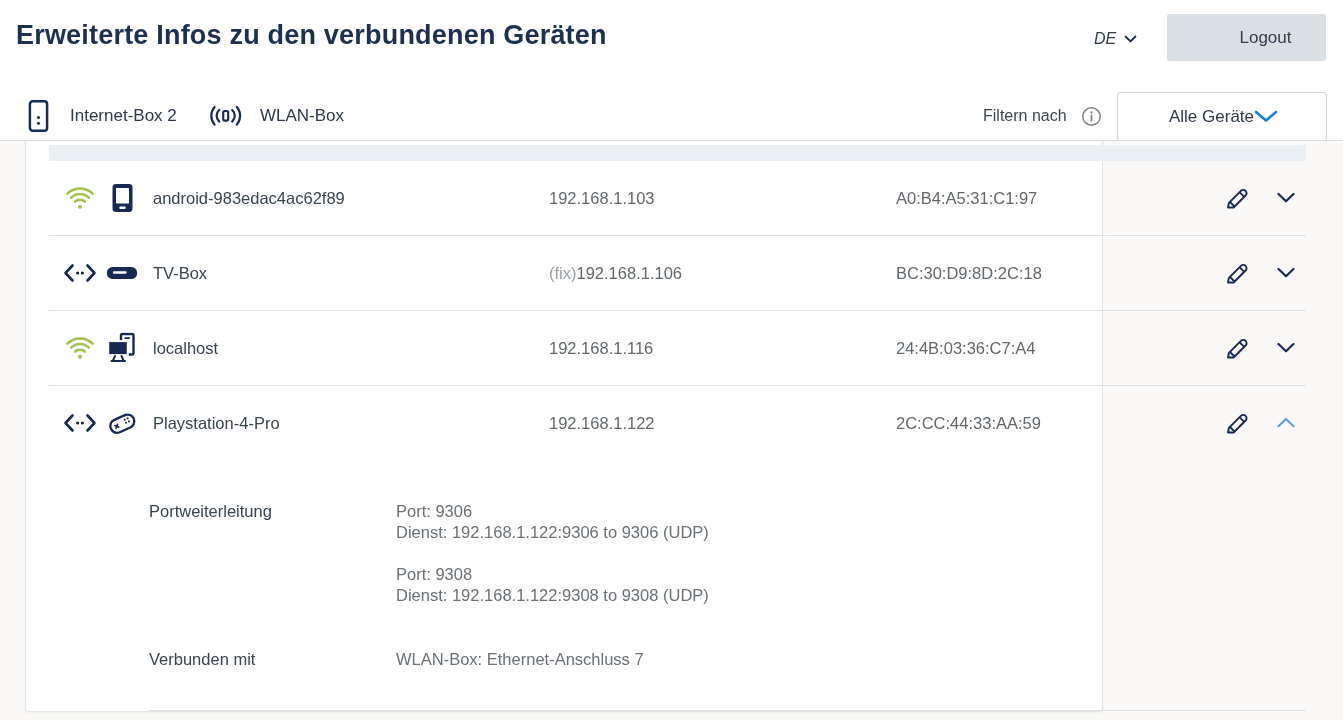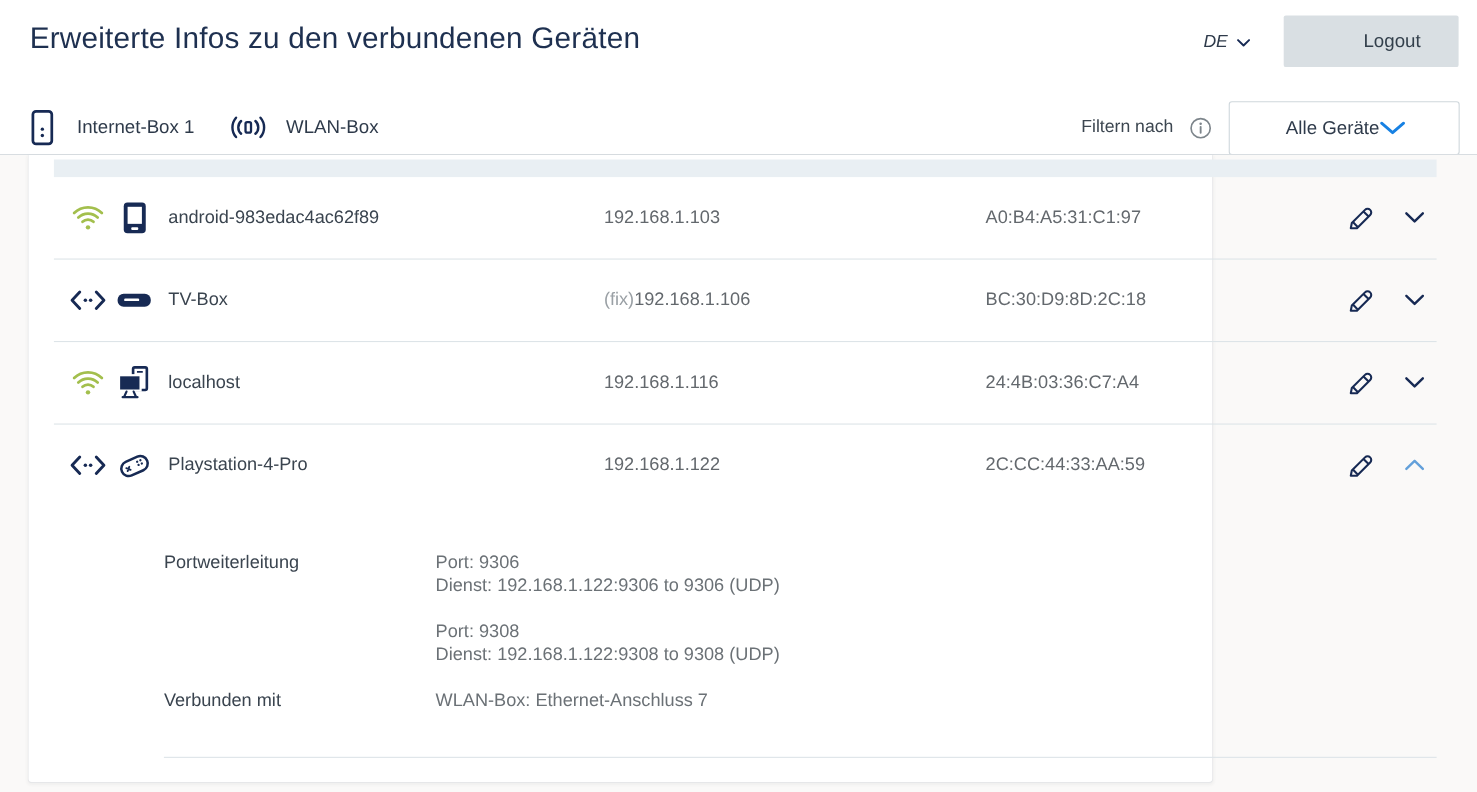--- a/index.html
+++ b/index.html
@@ -3,22 +3,22 @@
 <meta charset="utf-8">
 <style>
   html,body{margin:0;padding:0;}
   body{
     width:1343px;height:720px;position:relative;overflow:hidden;
     font-family:"Liberation Sans",sans-serif;background:#ffffff;
   }
   svg{display:block}
   
   .page-title{
-    position:absolute;left:27px;top:20px;margin:0;
-    font-size:27px;font-weight:400;color:#1e3050;letter-spacing:.2px;
+    position:absolute;left:16px;top:20px;margin:0;
+    font-size:27px;font-weight:700;color:#1e3050;letter-spacing:.2px;
   }
   .lang-selector{
     position:absolute;left:1094px;top:28px;height:22px;
     display:flex;align-items:center;gap:8px;
     font-size:16px;color:#2e3a4a;cursor:pointer;font-style:italic;
   }
   .logout-btn{
     position:absolute;left:1167px;top:14px;width:159px;height:47px;
     background:#d9dfe3;border:none;border-radius:2px;
     font-family:inherit;font-size:17px;color:#323f4b;cursor:pointer;padding-left:44px;
@@ -55,21 +55,21 @@
   .fix-tag{color:#9aa0a5;font-style:normal;}
   .dev-mac{left:847px;font-size:16.5px;color:#63686d;white-space:nowrap;}
   .edit-btn{left:1172px;width:32px;display:flex;justify-content:center;cursor:pointer;}
   .chev-btn{left:1226px;width:22px;display:flex;justify-content:center;cursor:pointer;}
   
   .details{padding:13px 0 0 100px;font-size:16.5px;}
   .drow{display:flex;line-height:21px;margin-top:28px;}
   .dlabel{width:247px;flex:none;color:#3a444f;}
   .dvalue{color:#6b7176;}
   .pf-group{margin-bottom:21px;}
-  .drow-connected{margin-top:0;}
+  .drow-connected{margin-top:22px;}
   .drow-wol{margin-top:16px;}
   .wol-line{display:flex;align-items:center;gap:10px;}
   .wol-link{color:#1781e3;cursor:pointer;}
   .end-divider{margin-top:40px;height:1px;background:#dde4e8;}
 </style>
 </head>
 <body>
 
 <h1 class="page-title">Erweiterte Infos zu den verbundenen Geräten</h1>
 
@@ -85,21 +85,21 @@
 <button class="logout-btn">Logout</button>
 
 <div class="tab tab-1">
   <span>
     <svg width="21" height="36" viewBox="0 0 22 36">
       <rect x="2" y="2.5" width="18" height="31" rx="3" fill="none" stroke="#172a54" stroke-width="2.6"></rect>
       <circle cx="11" cy="19.5" r="1.6" fill="#172a54"></circle>
       <circle cx="11" cy="25.5" r="1.6" fill="#172a54"></circle>
     </svg>
   </span>
-  <span>Internet-Box 1</span>
+  <span>Internet-Box 2</span>
 </div>
 
 <div class="tab tab-2">
   <span>
     <svg width="37" height="26" viewBox="0 0 37 26">
       <rect x="16.2" y="8" width="5" height="9.6" rx="1.5" fill="none" stroke="#172a54" stroke-width="2.1"></rect>
       <path d="M12.2 7 A7.8 7.8 0 0 0 12.2 18.6" fill="none" stroke="#172a54" stroke-width="2.2" stroke-linecap="round"></path>
       <path d="M7.6 4 A13.4 13.4 0 0 0 7.6 21.6" fill="none" stroke="#172a54" stroke-width="2.2" stroke-linecap="round"></path>
       <path d="M25.2 7 A7.8 7.8 0 0 1 25.2 18.6" fill="none" stroke="#172a54" stroke-width="2.2" stroke-linecap="round"></path>
       <path d="M29.8 4 A13.4 13.4 0 0 1 29.8 21.6" fill="none" stroke="#172a54" stroke-width="2.2" stroke-linecap="round"></path>

